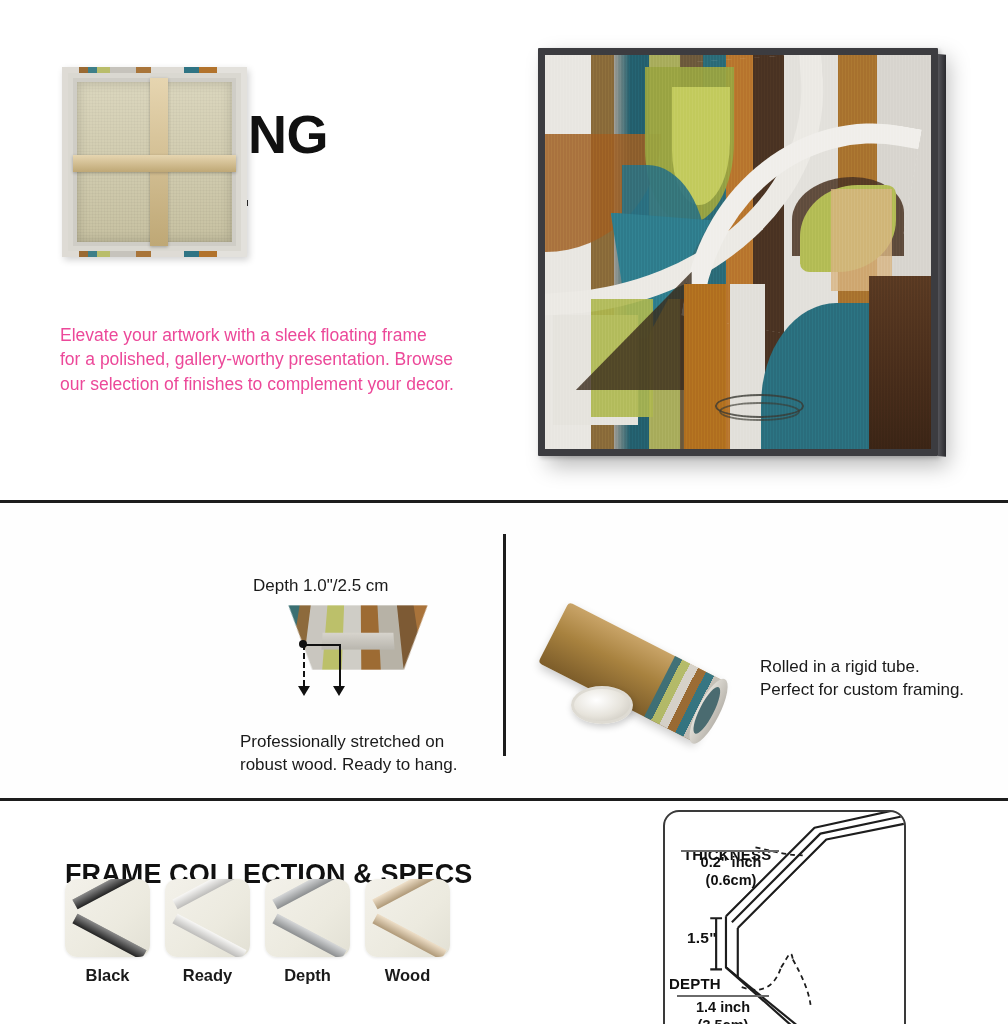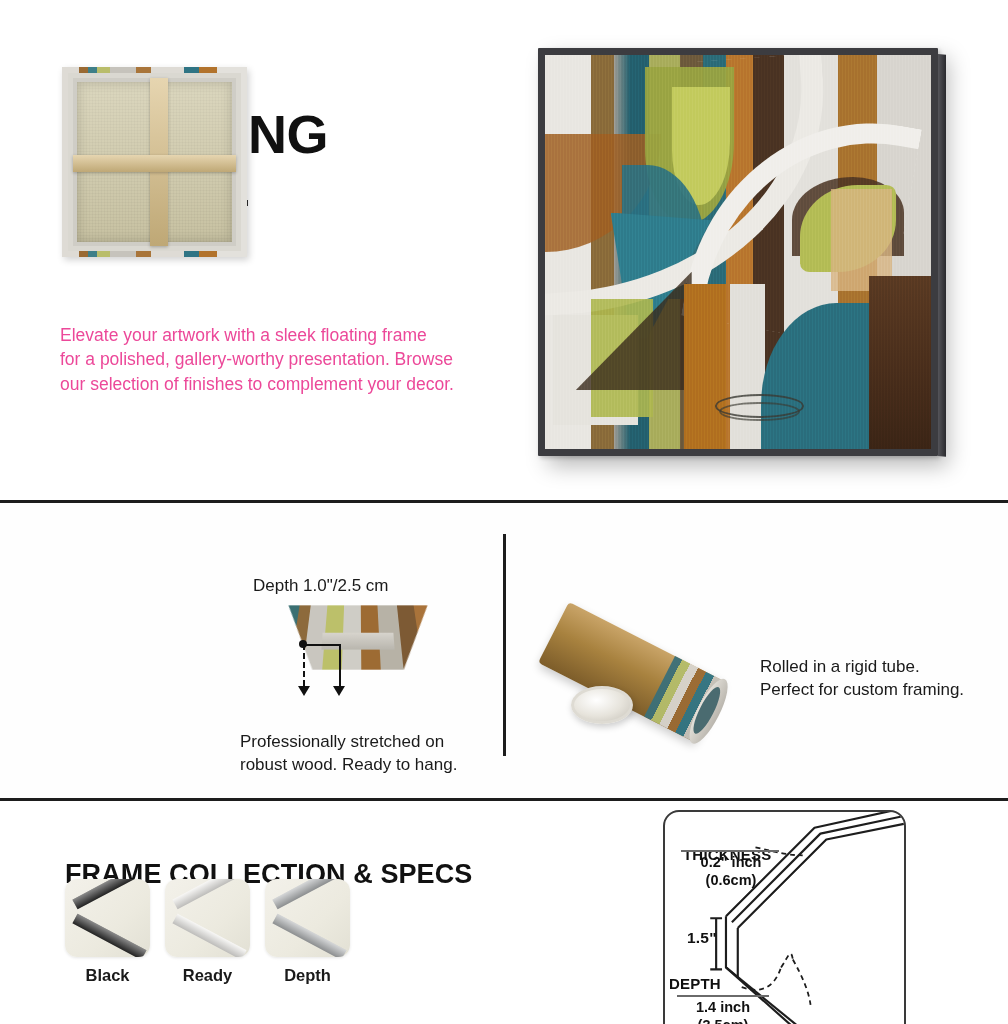--- a/index.html
+++ b/index.html
@@ -559,20 +559,27 @@
 
 
       <div class="swatch">
         <div class="swatch-tile">
           <div class="corner-top" style="background:#b3b6b8"></div>
           <div class="corner-bot" style="background:#b3b6b8"></div>
         </div>
         <div class="swatch-label">Depth</div>
       </div>
 
+      <div class="swatch">
+        <div class="swatch-tile">
+          <div class="corner-top" style="background:#e0c49a"></div>
+          <div class="corner-bot" style="background:#e0c49a"></div>
+        </div>
+        <div class="swatch-label">Wood</div>
+      </div>
 
     </div>
 
     <div id="spec-panel">
       <svg id="spec-art" viewBox="0 0 243 230">
         <g fill="none" stroke="#1d1d1d" stroke-width="2.2" stroke-linejoin="round">
           <path d="M 62 106 L 152 16 L 243 -4"></path>
           <path d="M 68 112 L 158 22 L 243 4"></path>
           <path d="M 74 118 L 164 28 L 243 12"></path>
           <path d="M 62 106 L 62 158 L 152 238"></path>

